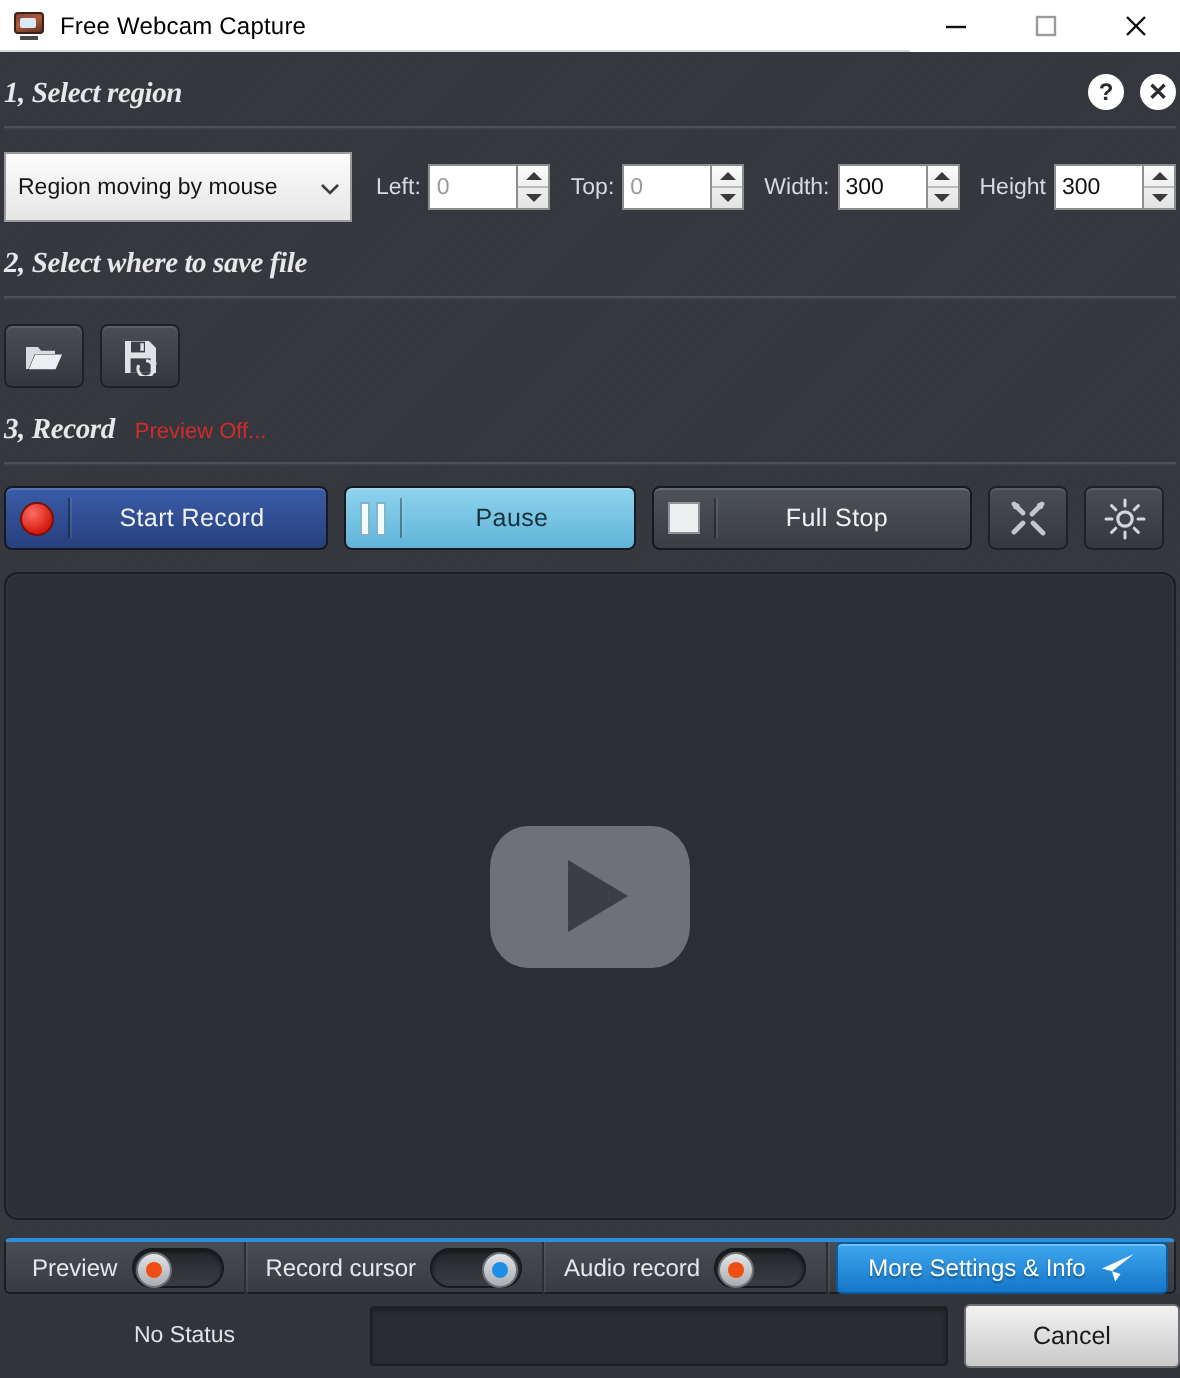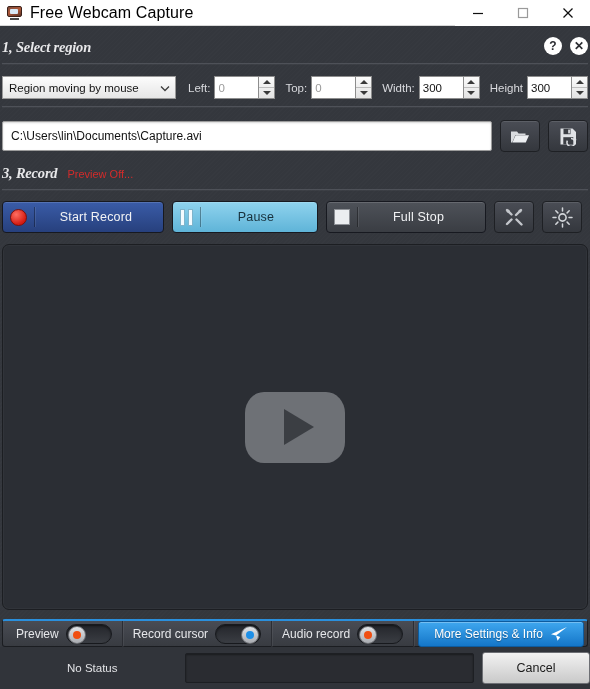--- a/index.html
+++ b/index.html
@@ -36,21 +36,21 @@
   }
   .title-icon .tv::after {
     content: ""; position: absolute; left: 2px; top: 2px;
     width: 8px; height: 5px; background: #d8e8f5; border-radius: 1px;
   }
   .title-icon .base {
     position: absolute; left: 3px; bottom: 0;
     width: 9px; height: 2px; background: #4a4a4a;
   }
   .title-text {
-    font-size: 16px; color: #000; letter-spacing: .1px;
+    font-size: 12px; color: #000; letter-spacing: .1px;
     white-space: nowrap;
   }
   .wbtns { margin-left: auto; display: flex; height: 26px; }
   .wbtn {
     width: 45px; height: 26px;
     display: flex; align-items: center; justify-content: center;
     background: #ffffff;
   }
   .wbtn svg { display: block; }
 
@@ -97,21 +97,21 @@
     font-family: "Liberation Sans", sans-serif;
     cursor: pointer;
   }
 
   
   .row-region {
     display: flex; align-items: center;
     margin-top: 12px; gap: 0;
   }
   .select {
-    width: 200px; height: 23px;
+    width: 200px; height: 35px;
     background: linear-gradient(#fcfcfc,#e6e6e6);
     border: 1px solid #9a9a9a;
     display: flex; align-items: center;
     padding: 0 4px 0 6px;
     font-size: 11.5px; color: #141414;
     position: relative;
   }
   .select .lbl { flex: 1; white-space: nowrap; overflow: hidden; }
   .select .chev { width: 12px; height: 12px; flex: none; }
   .fld-label {
@@ -420,24 +420,26 @@
           <div>
               <span class="arr up"></span>
             </div>
           <div>
               <span class="arr dn"></span>
             </div>
         </div>
       </div>
     </div>
 
+    <div class="sec">
+      <div class="sec-title">2, Select where to save file</div>
+    </div>
     <div class="sec-rule"></div>
 
     <div class="row-path">
-      <input class="path-input" type="text" value="C:\Users\lin\Documents\Capture.avi" style="">
       <div class="icon-btn">
         <svg width="20" height="17" viewBox="0 0 20 17">
           <path d="M1 14.5 V3.5 H7 L8.6 5.4 H15.5 V7 H5.4 L2.2 14.5 Z" fill="#d9dbdf"></path>
           <path d="M5.6 7.3 H19 L15.8 14.6 H2.4 Z" fill="#eceef1"></path>
         </svg>
       </div>
       <div class="icon-btn">
         <svg width="19" height="19" viewBox="0 0 19 19">
           <path d="M1.5 1.5 H13.5 L17 5 V17.5 H1.5 Z" fill="#e0e2e6"></path>
           <rect x="4.5" y="1.8" width="7" height="5.4" fill="#3b3e44"></rect>

